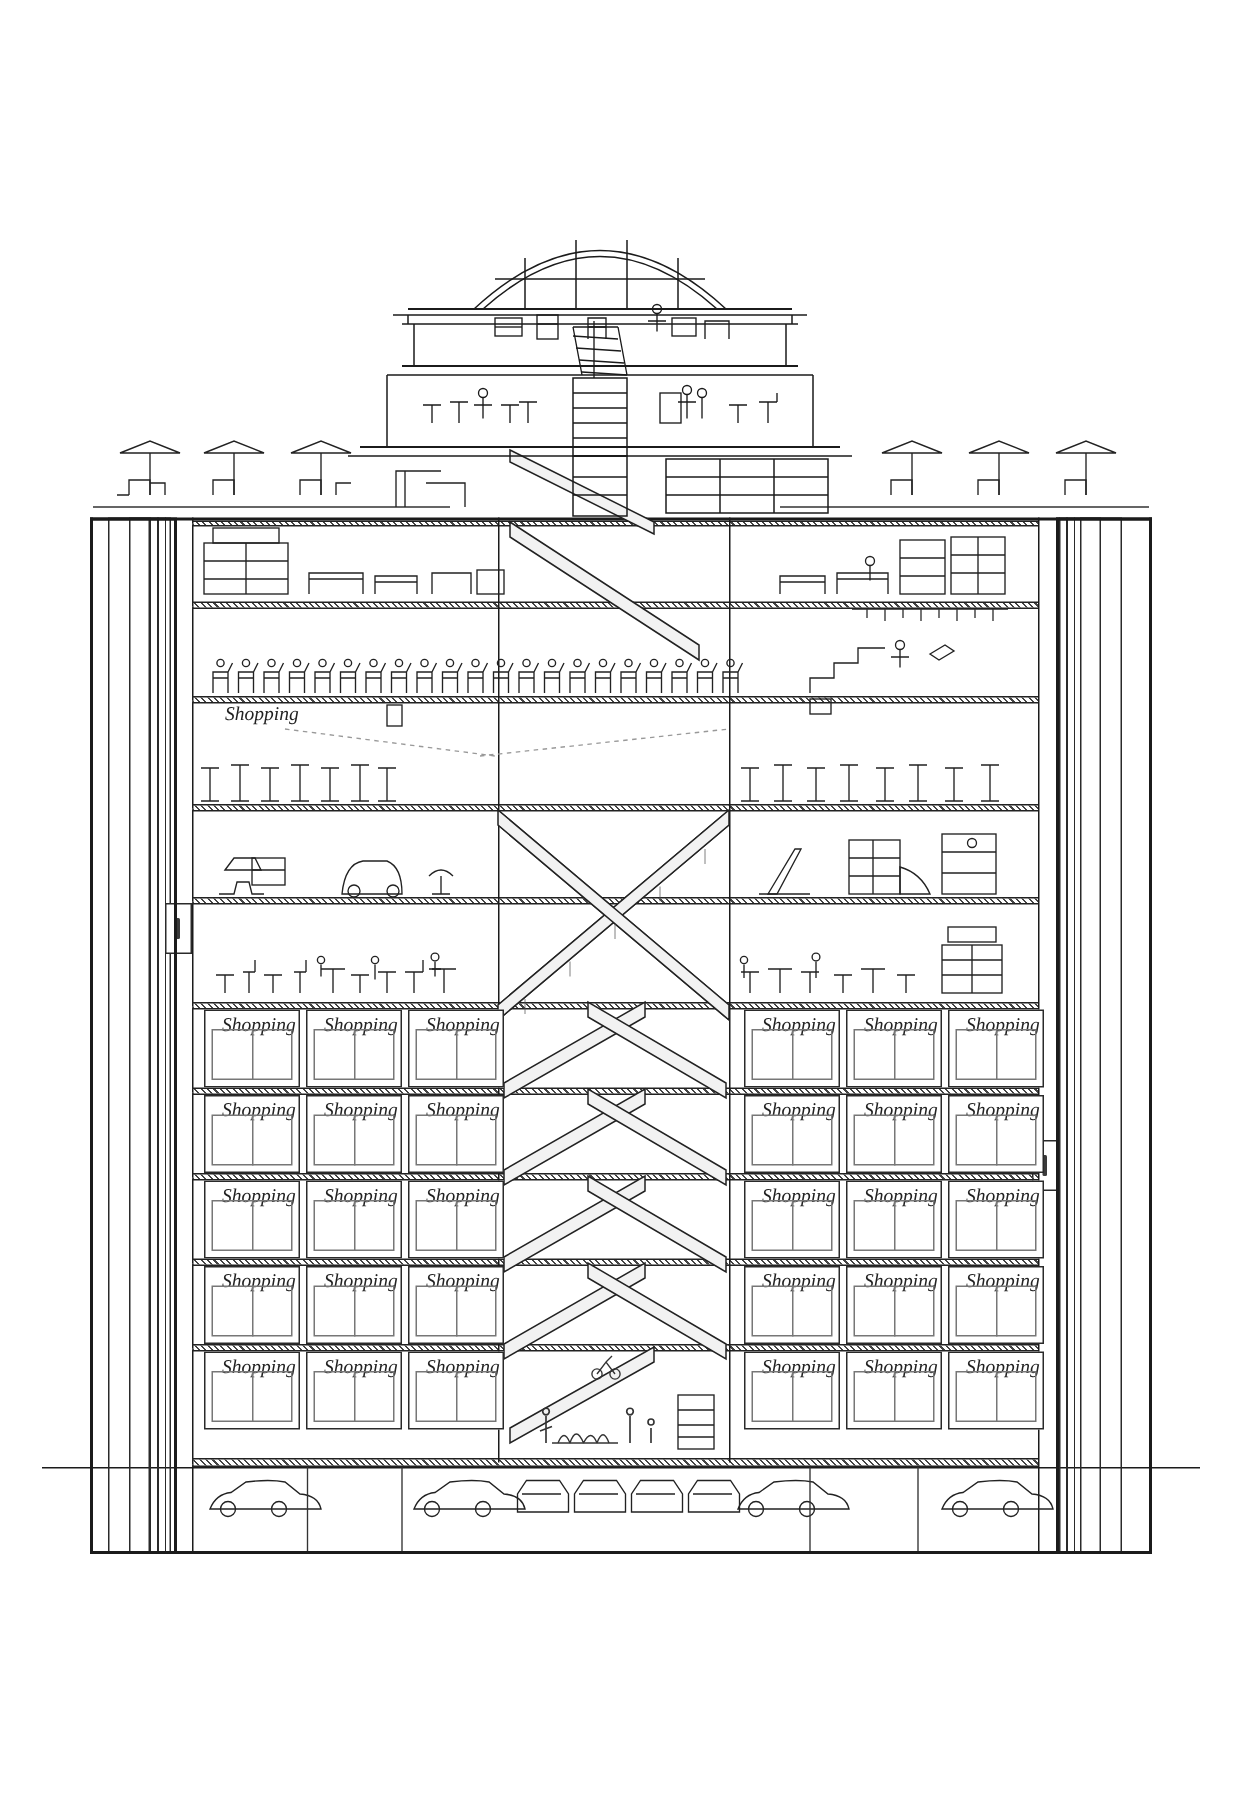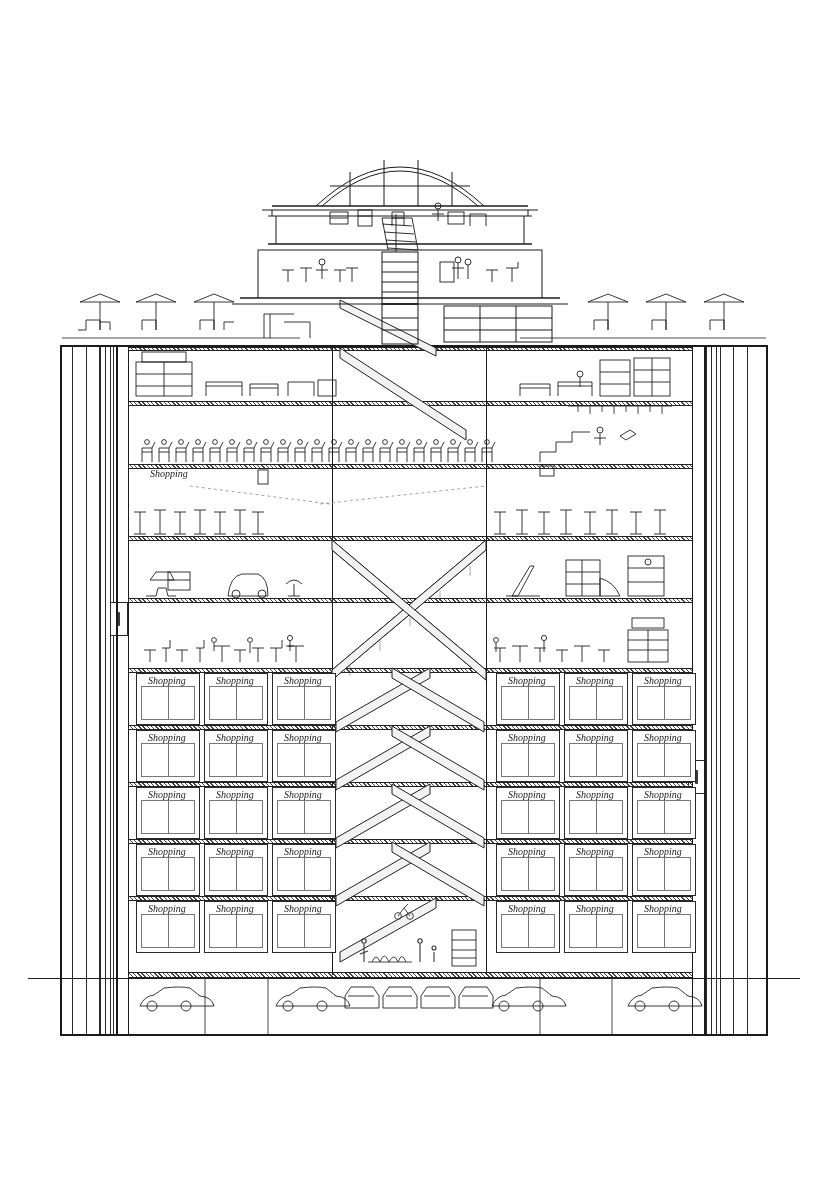--- a/index.html
+++ b/index.html
@@ -2,21 +2,21 @@
 <html><head>
 <meta charset="utf-8">
 <style>
   html,body{margin:0;padding:0;background:#ffffff;}
   body{width:828px;height:1196px;overflow:hidden;font-family:"Liberation Serif",serif;}
   #sheet{position:relative;width:828px;height:1196px;background:#fff;}
   .ln{position:absolute;background:#1b1b1b;}
   .h{height:1px;}
   .v{width:1px;}
   .box{position:absolute;border:1px solid #2a2a2a;box-sizing:border-box;}
-  .shoplabel{position:absolute;font-family:"Liberation Serif",serif;font-style:italic;font-size:10px;color:#222;white-space:nowrap;}
+  .shoplabel{position:absolute;font-family:"Liberation Serif",serif;font-style:italic;font-size:13px;color:#222;white-space:nowrap;}
   .hatch{position:absolute;background:
      repeating-linear-gradient(90deg,#2a2a2a 0px,#2a2a2a 1px,transparent 1px,transparent 5px);}
   .slabhatch{position:absolute;background:
      repeating-linear-gradient(45deg,#444 0px,#444 1px,transparent 1px,transparent 3px);
      border-top:1px solid #222;border-bottom:1px solid #222;box-sizing:border-box;}
   svg{position:absolute;left:0;top:0;overflow:visible;}
   .fig{position:absolute;background:#3a3a3a;}
 </style>
 </head>
 <body>

